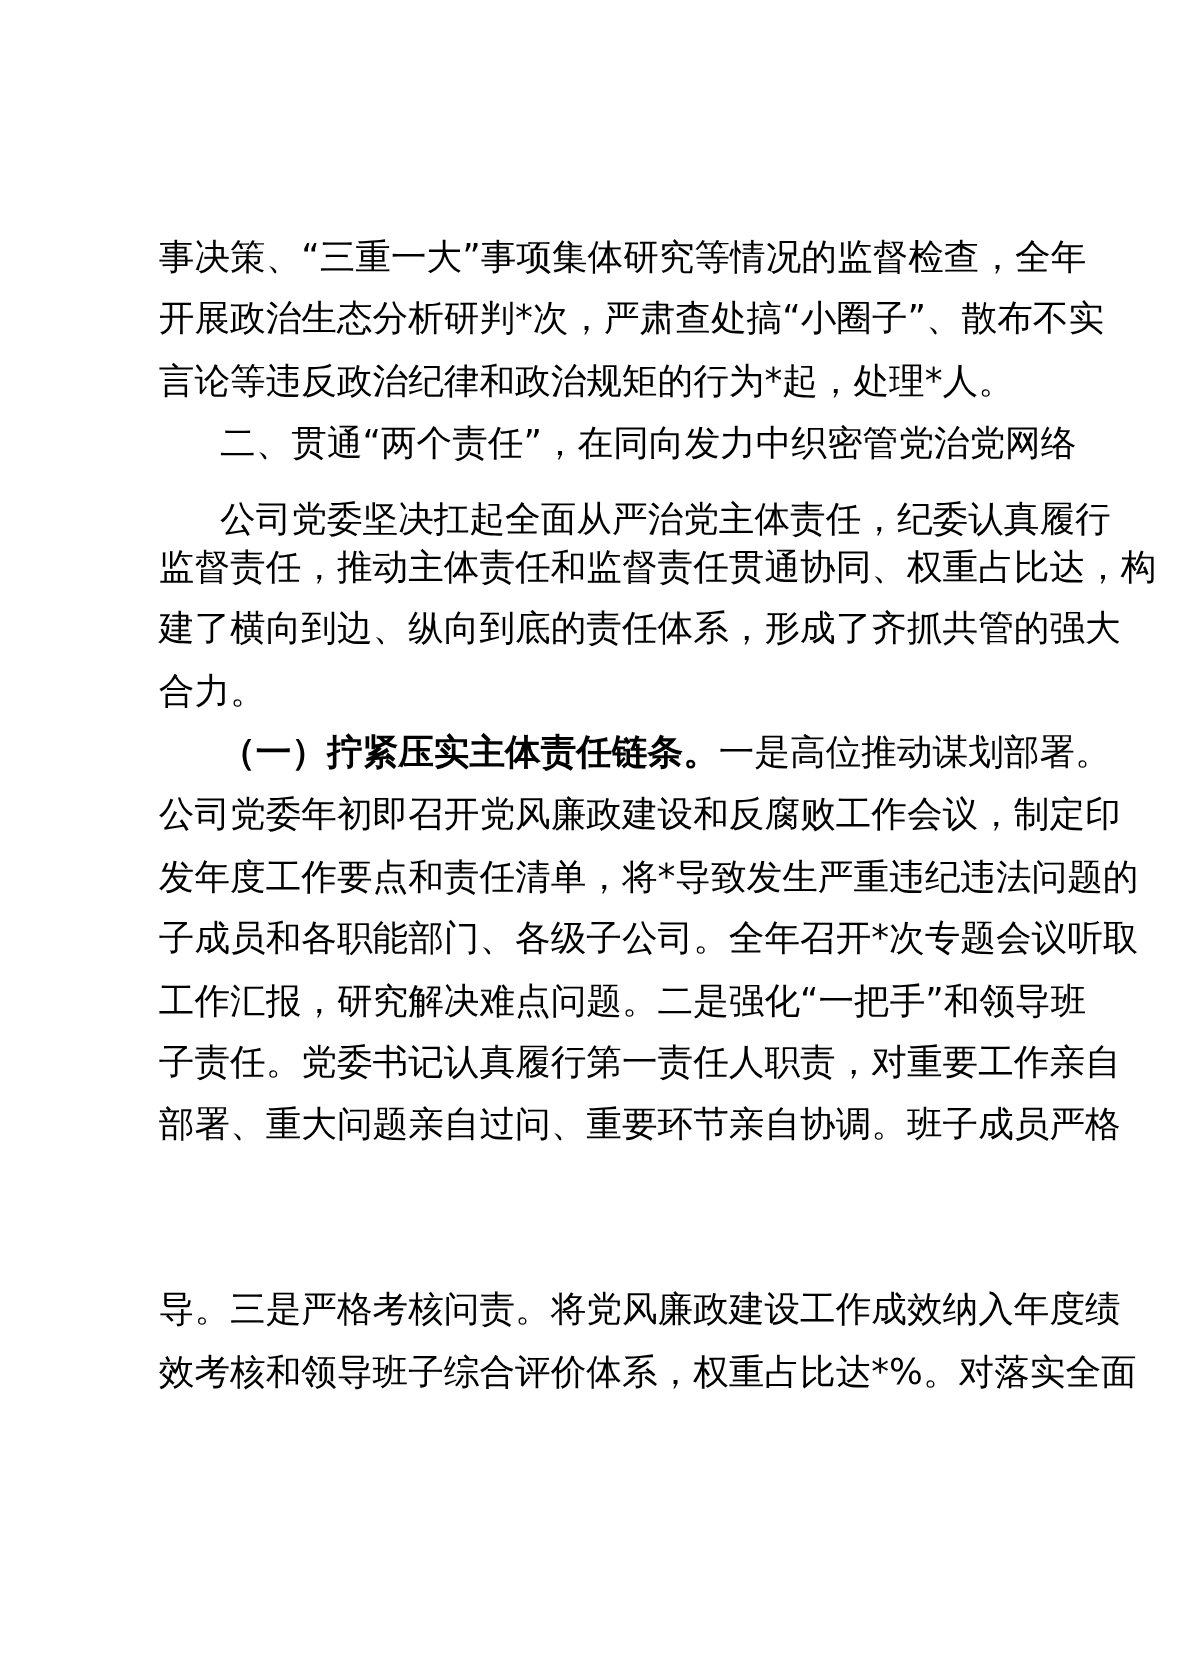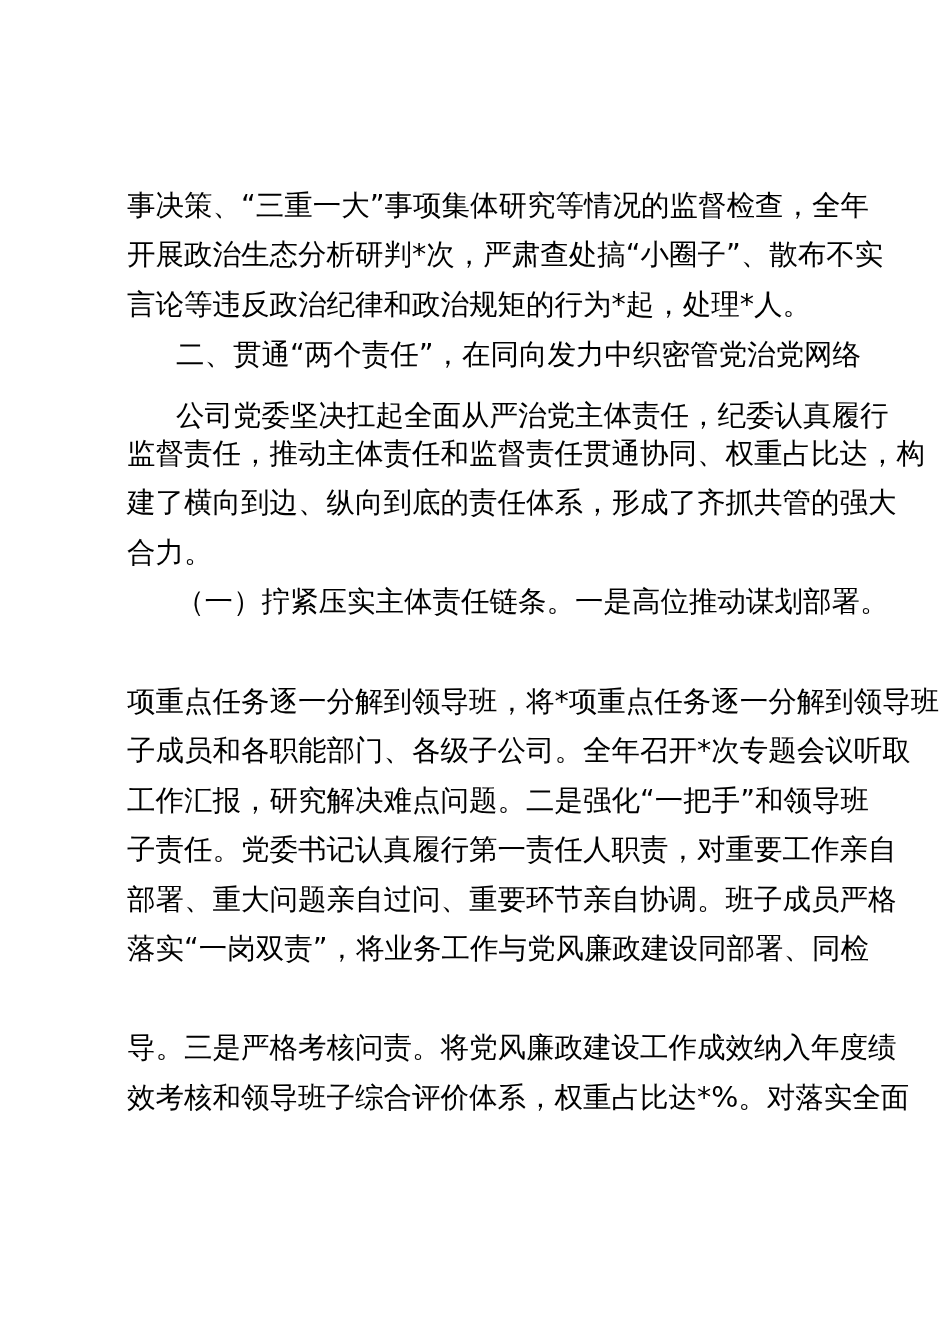--- a/index.html
+++ b/index.html
@@ -28,42 +28,42 @@
     width: 704px;
     height: 40px;
     font-size: 28.5px;
     line-height: 40px;
     white-space: nowrap;
     text-align: justify;
     text-align-last: justify;
     letter-spacing: 0px;
   }
   .line.last { text-align-last: left; }
-  .bold { font-weight: normal; }
+  .bold { font-weight: bold; }
 </style>
 </head>
 <body>
 
 <div class="page">
 
   <div class="line" style="top:186px">事决策、“三重一大”事项集体研究等情况的监督检查，全年</div>
   <div class="line" style="top:235px">开展政治生态分析研判*次，严肃查处搞“小圈子”、散布不实</div>
   <div class="line last" style="top:285px">言论等违反政治纪律和政治规矩的行为*起，处理*人。</div>
 
   <div class="line last" style="top:335px; left:176px; width:655px;">二、贯通“两个责任”，在同向发力中织密管党治党网络</div>
 
   <div class="line" style="top:384px; left:176px; width:655px;margin-top:12px;">公司党委坚决扛起全面从严治党主体责任，纪委认真履行</div>
   <div class="line" style="top:434px">监督责任，推动主体责任和监督责任贯通协同、权重占比达，构</div>
   <div class="line last" style="top:533px">合力。</div>
   <div class="line" style="top:483px">建了横向到边、纵向到底的责任体系，形成了齐抓共管的强大</div>
 
   <div class="line" style="top:582px; left:176px; width:655px;"><span class="bold">（一）拧紧压实主体责任链条。</span><span>一是高位推动谋划部署。</span></div>
 
-  <div class="line" style="top:682px">项重点任务逐一分解到领导班，将*项重点任务逐一分解到领导班</div>
+  <div class="line" style="top:632px">公司党委年初即召开党风廉政建设和反腐败工作会议，制定印</div>
+  <div class="line" style="top:682px">发年度工作要点和责任清单，将*导致发生严重违纪违法问题的</div>
   <div class="line" style="top:731px">子成员和各职能部门、各级子公司。全年召开*次专题会议听取</div>
   <div class="line" style="top:781px">工作汇报，研究解决难点问题。二是强化“一把手”和领导班</div>
   <div class="line" style="top:830px">子责任。党委书记认真履行第一责任人职责，对重要工作亲自</div>
   <div class="line" style="top:880px">部署、重大问题亲自过问、重要环节亲自协调。班子成员严格</div>
-  <div class="line" style="top:929px">落实“一岗双责”，将业务工作与党风廉政建设同部署、同检</div>
   <div class="line" style="top:1028px">导。三是严格考核问责。将党风廉政建设工作成效纳入年度绩</div>
   <div class="line" style="top:1078px">效考核和领导班子综合评价体系，权重占比达*%。对落实全面</div>
 
 </div>
 
 </body></html>

